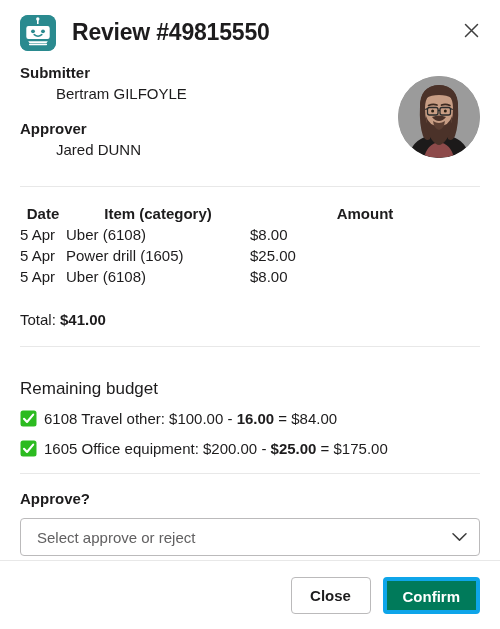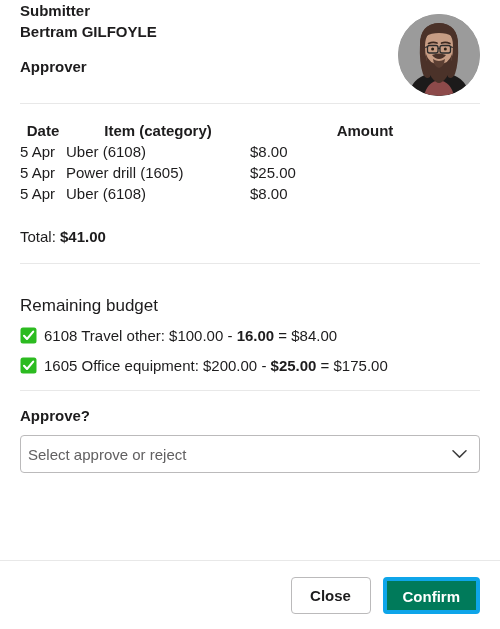--- a/index.html
+++ b/index.html
@@ -85,23 +85,24 @@
   .avatar svg { display: block; width: 82px; height: 82px; }
 
   .field-label {
     font-size: 15px;
     font-weight: 700;
     line-height: 21px;
     color: #1d1c1d;
   }
   .field-value {
     font-size: 15px;
-    font-weight: 700;
+    font-weight: 400;
     line-height: 21px;
     color: #1d1c1d;
+    margin-left: 36px;
   }
   .block-gap { height: 14px; }
 
   .divider {
     height: 1px;
     background: #e8e8e8;
     border: 0;
   }
 
   
@@ -170,21 +171,21 @@
   .select-box {
     position: relative;
     margin-top: 9px;
     width: 460px;
     height: 38px;
     border: 1px solid #bbbabb;
     border-radius: 4px;
     background: #ffffff;
     display: flex;
     align-items: center;
-    padding: 0 7px;
+    padding: 0 16px;
     cursor: pointer;
   }
   .select-placeholder {
     font-size: 15px;
     color: #616061;
     line-height: 1;
   }
   .chev {
     position: absolute;
     right: 12px;
@@ -235,20 +236,41 @@
     background: #007a5a;
     color: #ffffff;
     border: 4px solid #0ea5e9;
   }
 </style>
 </head>
 <body>
 
 <div class="modal">
 
+  <div class="header">
+    <div class="app-icon">
+      <svg viewBox="0 0 36 36" xmlns="http://www.w3.org/2000/svg">
+        <rect x="0" y="0" width="36" height="36" rx="8" fill="#2a8a8f"></rect>
+        <rect x="17" y="4" width="1.6" height="5" fill="#ffffff"></rect>
+        <circle cx="17.8" cy="4" r="1.7" fill="#ffffff"></circle>
+        <path d="M8.5 11 h19 a2.2 2.2 0 0 1 2.2 2.2 v8.6 a2.2 2.2 0 0 1 -2.2 2.2 h-19 a2.2 2.2 0 0 1 -2.2 -2.2 v-8.6 a2.2 2.2 0 0 1 2.2 -2.2 z" fill="#ffffff"></path>
+        <circle cx="13" cy="16.3" r="1.9" fill="#2a8a8f"></circle>
+        <circle cx="23" cy="16.3" r="1.9" fill="#2a8a8f"></circle>
+        <path d="M14.2 19.6 q3.8 3.2 7.6 0" stroke="#2a8a8f" stroke-width="1.5" fill="none" stroke-linecap="round"></path>
+        <path d="M8.2 26.3 h19.6 l-1.4 1.9 h-16.8 z" fill="#ffffff"></path>
+        <path d="M9.6 29.4 h16.8" stroke="#ffffff" stroke-width="1.5" stroke-linecap="round"></path>
+      </svg>
+    </div>
+    <div class="modal-title">Review #49815550</div>
+    <button class="close-btn" aria-label="Close">
+      <svg width="15" height="15" viewBox="0 0 15 15" xmlns="http://www.w3.org/2000/svg">
+        <path d="M1.5 1.5 L13.5 13.5 M13.5 1.5 L1.5 13.5" stroke="#3f3f3f" stroke-width="1.5" stroke-linecap="round"></path>
+      </svg>
+    </button>
+  </div>
 
   <div class="body">
 
     <div class="avatar">
       <svg viewBox="0 0 82 82" xmlns="http://www.w3.org/2000/svg">
         <defs>
           <clipPath id="avclip">
               <circle cx="41" cy="41" r="41"></circle>
             </clipPath>
         </defs>
@@ -280,20 +302,21 @@
         </g>
       </svg>
     </div>
 
     <div class="field-label">Submitter</div>
     <div class="field-value">Bertram GILFOYLE</div>
 
     <div class="block-gap"></div>
 
     <div class="field-label">Approver</div>
+    <div class="field-value">Jared DUNN</div>
 
     <div style="height:26px"></div>
     <div class="divider"></div>
     <div style="height:16px"></div>
 
     <table class="exp-table">
       <thead>
         <tr>
           <th class="col-date">Date</th>
           <th class="col-item">Item (category)</th>

